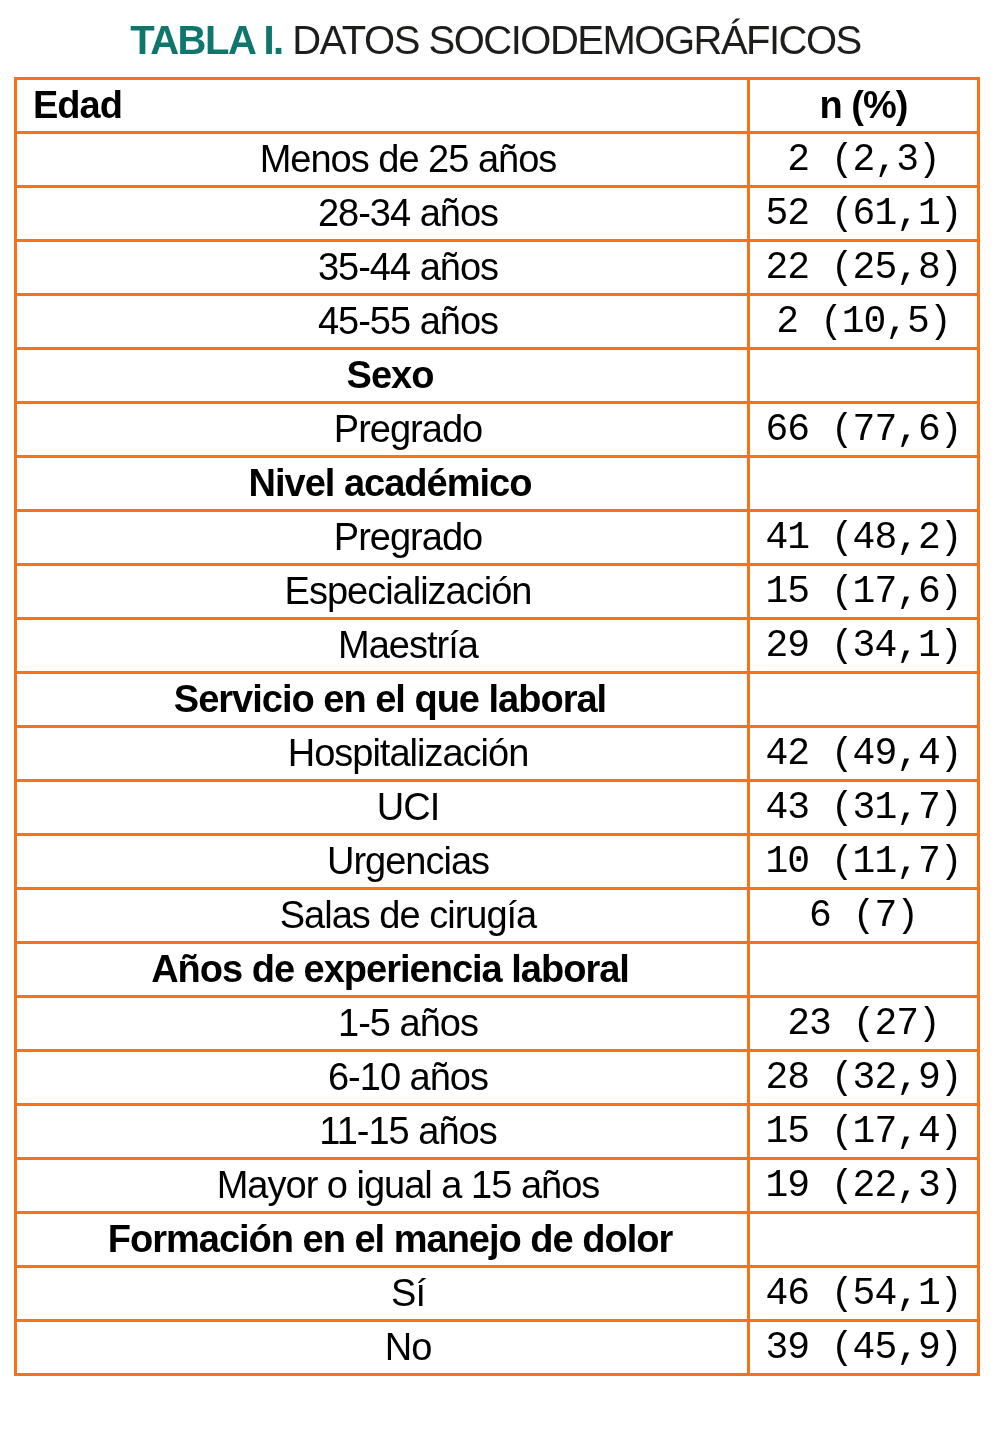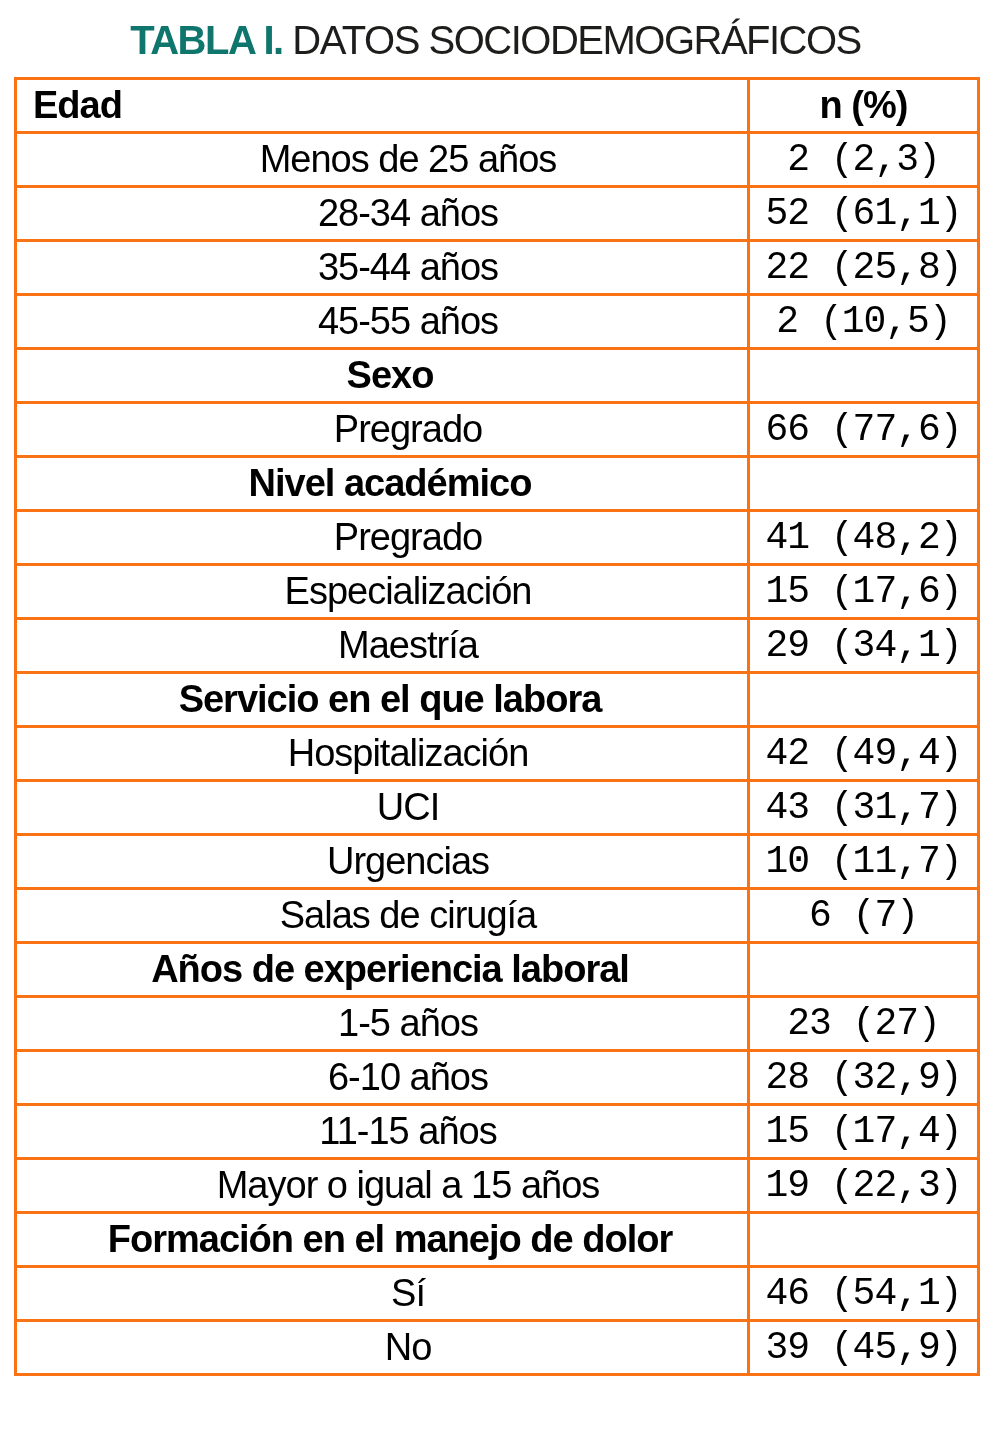--- a/index.html
+++ b/index.html
@@ -129,21 +129,21 @@
         </tr>
         <tr>
           <td class="item">Especialización</td>
           <td class="value">15 (17,6)</td>
         </tr>
         <tr>
           <td class="item">Maestría</td>
           <td class="value">29 (34,1)</td>
         </tr>
         <tr>
-          <td class="section">Servicio en el que labora</td>
+          <td class="section">Servicio en el que laboral</td>
           <td class="value"></td>
         </tr>
         <tr>
           <td class="item">Hospitalización</td>
           <td class="value">42 (49,4)</td>
         </tr>
         <tr>
           <td class="item">UCI</td>
           <td class="value">43 (31,7)</td>
         </tr>

